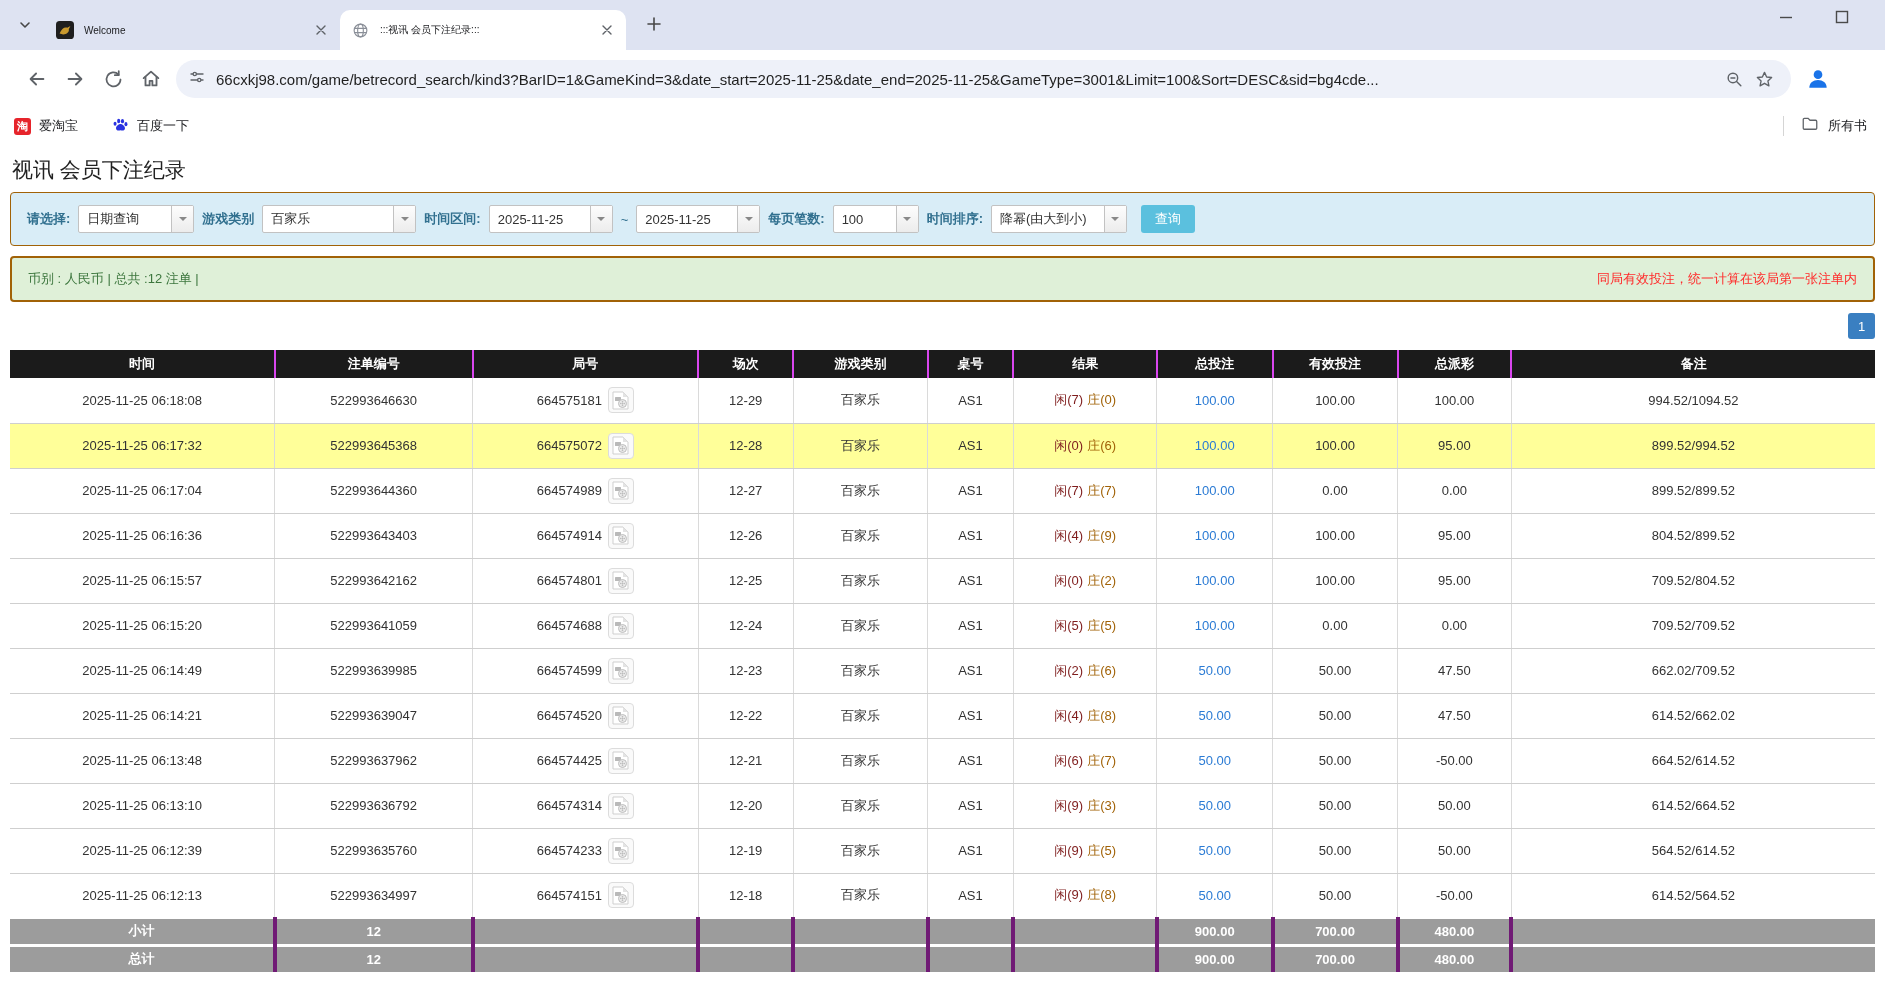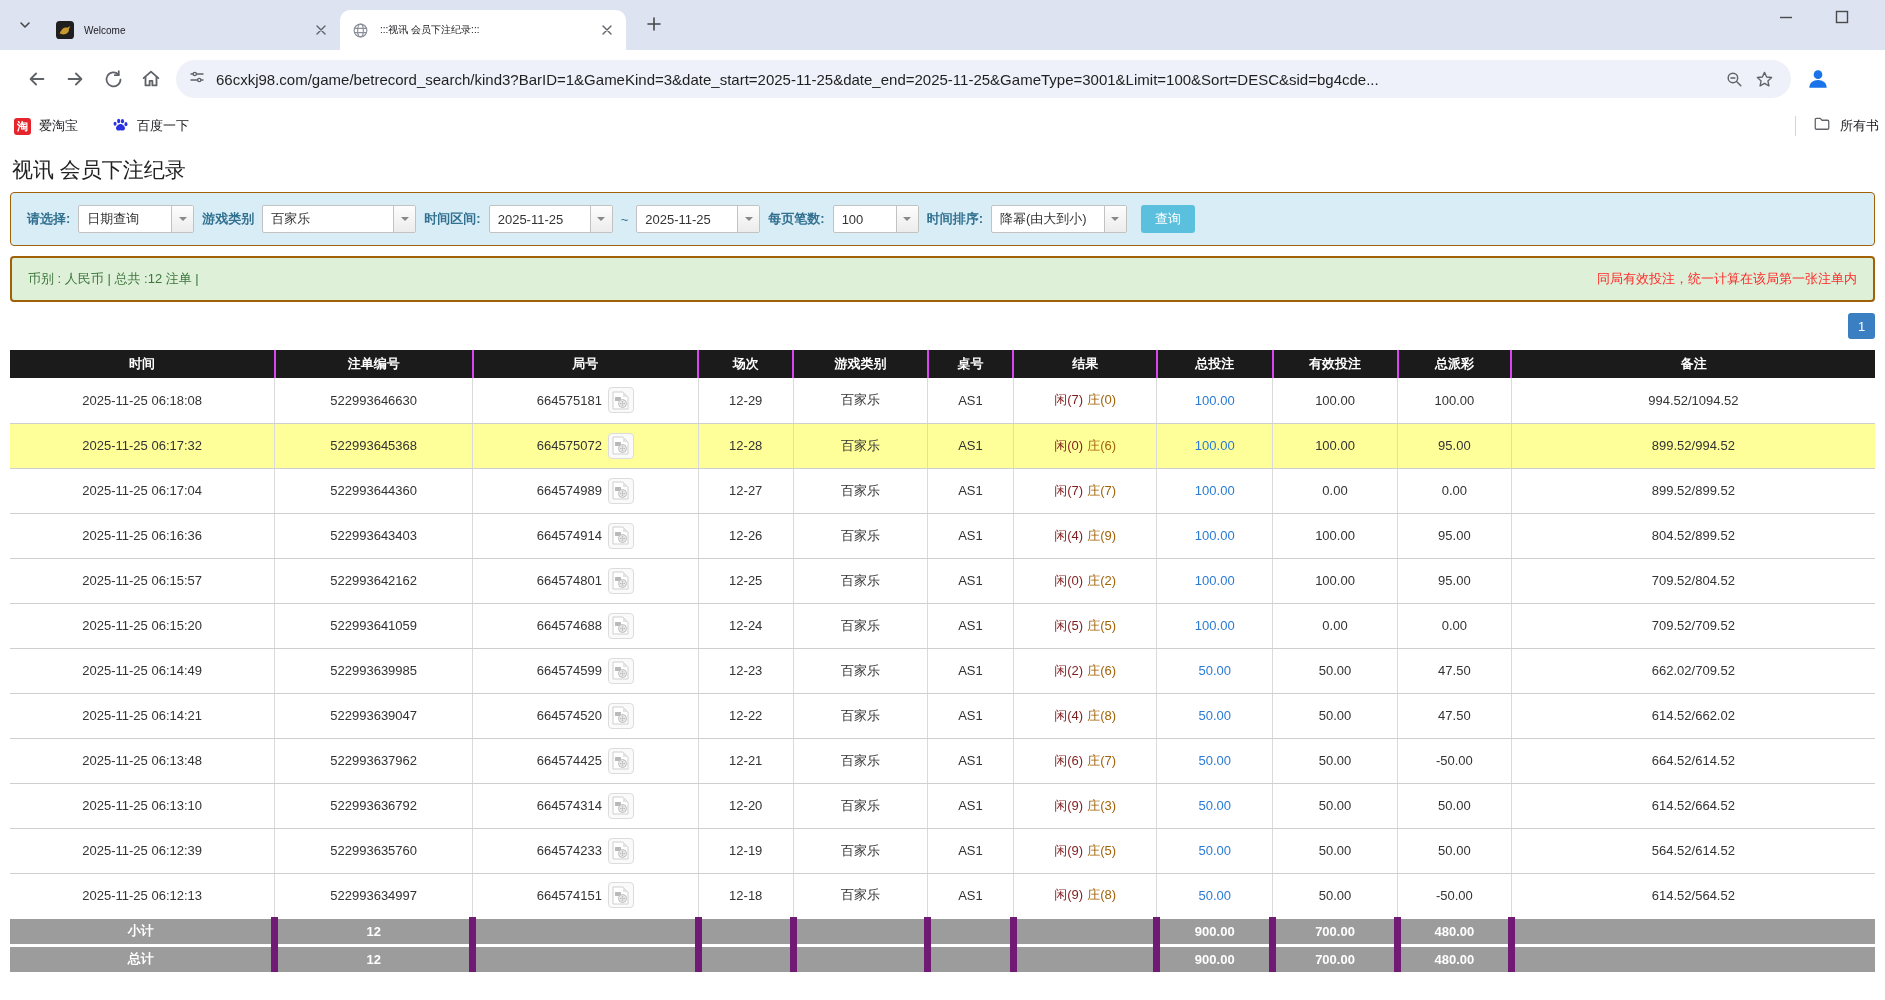--- a/index.html
+++ b/index.html
@@ -21,21 +21,21 @@
   .toolbar { height:58px; background:#fff; display:flex; align-items:center; padding:0 0 0 18px; }
   .nav-icon { width:38px; height:38px; display:flex; align-items:center; justify-content:center; flex:0 0 auto; }
   .urlbar { flex:1; height:38px; background:#eef1f9; border-radius:19px; margin:0 10px 0 6px; display:flex; align-items:center; padding:0 12px 0 12px; min-width:0; }
   .url-text { flex:1; font-size:15px; color:#1f1f1f; white-space:nowrap; overflow:hidden; margin-left:10px; }
   .urlbar .tail-icon { width:30px; height:30px; display:flex; align-items:center; justify-content:center; flex:0 0 auto; }
   .avatar-btn { width:34px; height:34px; margin-right:50px; display:flex; align-items:center; justify-content:center; flex:0 0 auto; }
 
   .bookmarks { height:36px; background:#fff; display:flex; align-items:center; padding-left:14px; position:relative; }
   .bm-item { display:flex; align-items:center; gap:8px; margin-right:34px; font-size:13px; color:#202124; }
   .bm-taobao-ic { width:17px; height:17px; background:#e6242b; border-radius:3px; color:#fff; font-size:11px; font-weight:bold; display:flex; align-items:center; justify-content:center; }
-  .bm-right { position:absolute; right:0; top:0; height:36px; display:flex; align-items:center; gap:9px; padding-right:6px; }
+  .bm-right { position:absolute; right:0; top:0; height:36px; display:flex; align-items:center; gap:9px; padding-right:18px; }
   .bm-divider { width:1px; height:20px; background:#d5d5d5; margin-right:8px; }
   .bm-right-label { font-size:13px; color:#202124; white-space:nowrap; }
 
   
   .content { padding:0 10px; }
   .page-title { margin:12px 0 8px 2px; font-size:21px; color:#222; font-weight:normal; }
 
   .filter-panel { height:54px; background:#d9edf7; border:1px solid #a16207; border-radius:4px; display:flex; align-items:center; padding:0 16px; gap:8px; }
   .f-label { font-size:13px; font-weight:bold; color:#31708f; white-space:nowrap; }
   .combo { display:flex; height:28px; border:1px solid #c2c2c2; background:#fff; border-radius:2px; }
@@ -62,21 +62,21 @@
   .bet-table th:last-child { border-right:none; }
   .bet-table td { height:45px; font-size:13px; color:#333; text-align:center; border-right:1px solid #dadada; border-bottom:1px solid #cfcfcf; white-space:nowrap; overflow:hidden; }
   .bet-table td:last-child { border-right:none; }
   tr.hl td { background:#ffff99; }
   .round-cell-inner { display:flex; align-items:center; justify-content:center; gap:6px; }
   .film-btn { width:26px; height:26px; border:1px solid #dcdcdc; background:#fafafa; border-radius:4px; display:inline-flex; align-items:center; justify-content:center; }
   .player { color:#7f1d1d; }
   .banker { color:#a16207; margin-left:4px; }
   a.amount { color:#2b7bd4; text-decoration:none; }
   .neg { color:#e60000; }
-  tr.summary td { background:#9c9c9c; color:#fff; font-weight:bold; height:27px; border-right:7px solid #701a75; border-bottom:none; }
+  tr.summary td { background:#9c9c9c; color:#fff; font-weight:bold; height:27px; border-right:4px solid #701a75; border-bottom:none; }
   tr.summary.first td { border-top:2px solid #fff; }
   tr.summary.last td { border-top:3px solid #fff; }
 </style>
 </head>
 <body>
 
 <div>
   <div class="tabstrip">
     <div class="tab-search-btn">
       <span>

